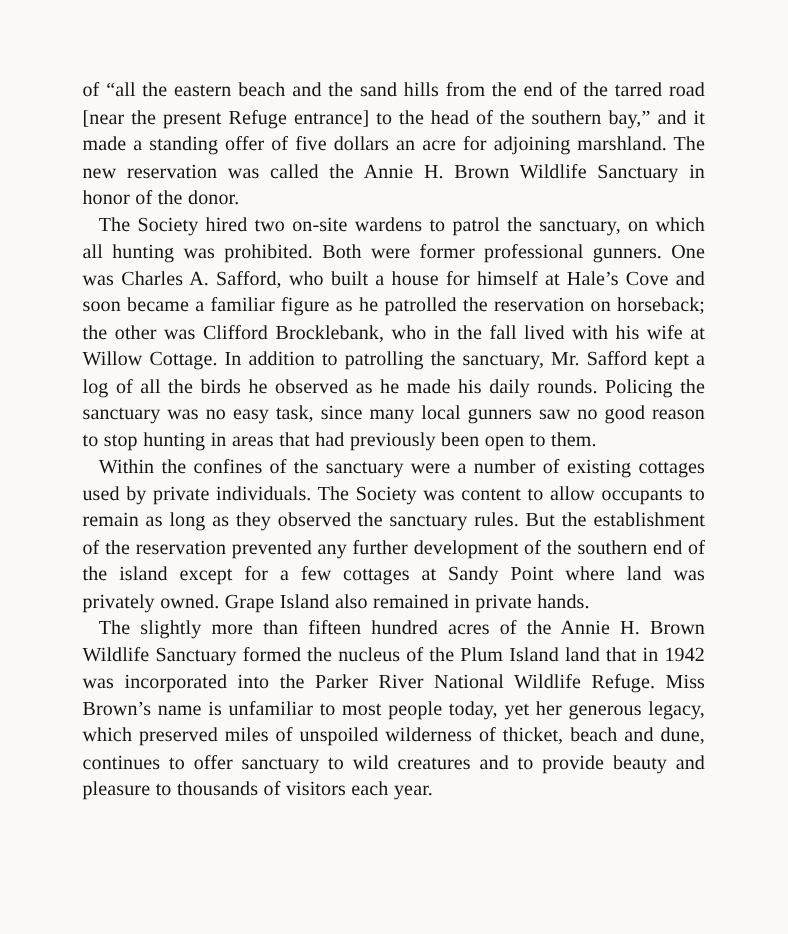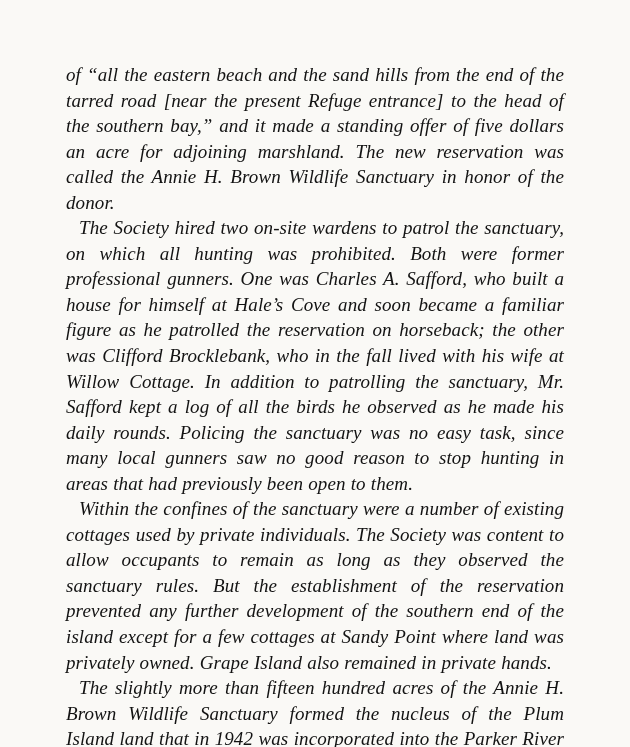--- a/index.html
+++ b/index.html
@@ -22,28 +22,27 @@
     background: #faf9f6;
   }
   .text-block {
     position: absolute;
     left: 66px;
     top: 62px;
     width: 498px;
   }
   .para {
     margin: 0 0 0 0;
-    font-size: 19px;
+    font-size: 16px;
     line-height: 1.345;
     text-align: justify;
     text-justify: inter-word;
     letter-spacing: 0.1px;
     word-spacing: 0.3px;
     color: #131313;
-    font-style: italic;
   }
   .para + .para {
     text-indent: 13px;
   }
   .page-number {
     position: absolute;
     left: 0;
     top: 690px;
     width: 630px;
     text-align: center;

